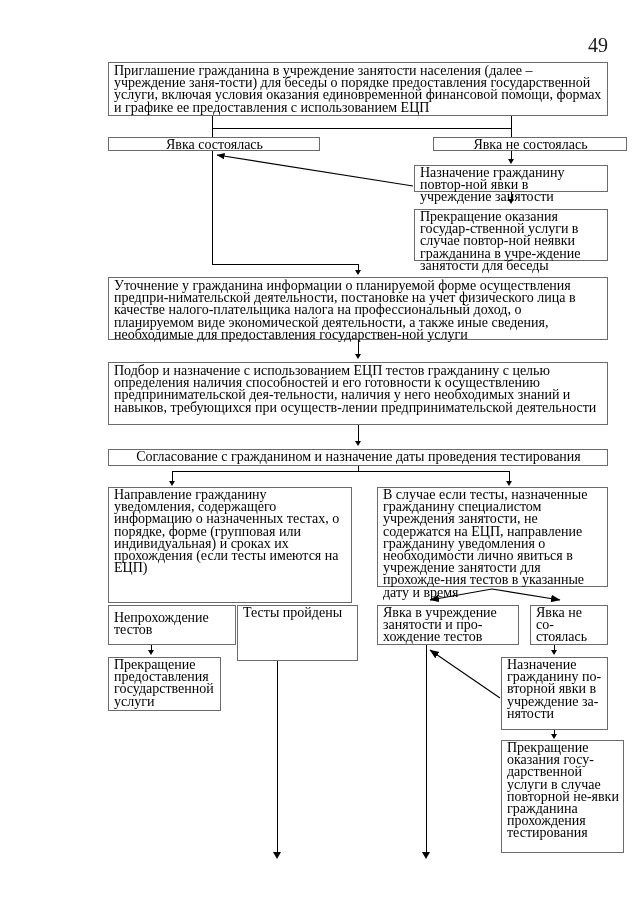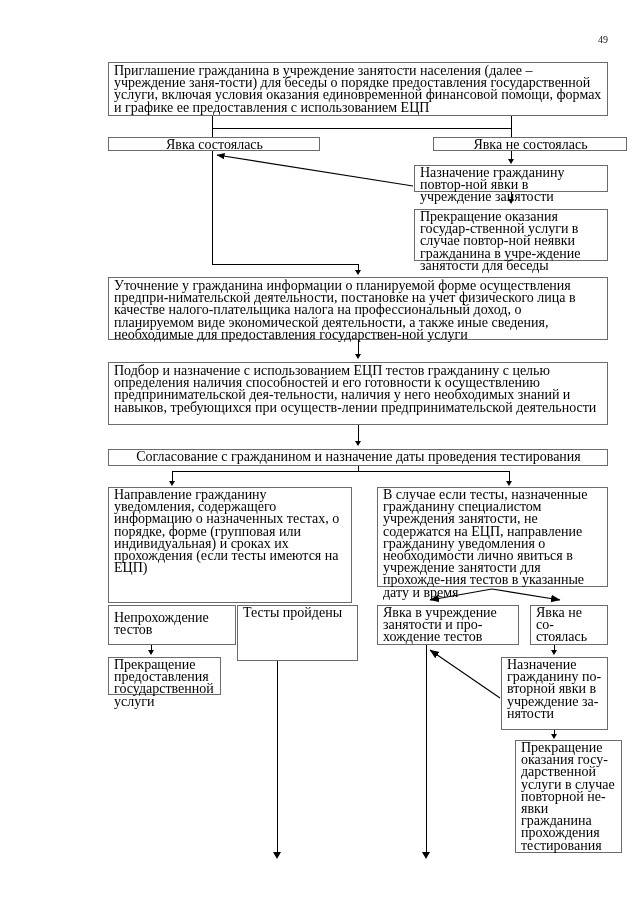--- a/index.html
+++ b/index.html
@@ -17,21 +17,21 @@
     height: 904px;
     background: #ffffff;
     overflow: hidden;
   }
   .page-number {
     position: absolute;
     top: 34px;
     left: 0;
     width: 608px;
     text-align: right;
-    font-size: 10px;
+    font-size: 20px;
     color: #1a1a1a;
   }
   .node {
     position: absolute;
     box-sizing: border-box;
     border: 1px solid #6b6b6b;
     background: #ffffff;
     color: #000000;
     font-size: 14px;
     line-height: 12.2px;
@@ -176,29 +176,29 @@
   </div>
 
   <div class="node left" style="left:377px; top:605px; width:142px; height:40px; padding-top:1px;">
     <span class="node-text">Явка в учреждение занятости и про-хождение тестов</span>
   </div>
 
   <div class="node left" style="left:530px; top:605px; width:78px; height:40px; padding-top:1px;">
     <span class="node-text">Явка не со-стоялась</span>
   </div>
 
-  <div class="node left" style="left:108px; top:657px; width:113px; height:38px; padding-top:1px;">
+  <div class="node left" style="left:108px; top:657px; width:113px; height:54px; padding-top:1px;">
     <span class="node-text">Прекращение предоставления государственной услуги</span>
   </div>
 
   <div class="node left" style="left:501px; top:657px; width:107px; height:73px; padding-top:1px;">
     <span class="node-text">Назначение гражданину по-вторной явки в учреждение за-нятости</span>
   </div>
 
-  <div class="node left" style="left:515px; top:740px; width:107px; height:113px; padding-top:1px;">
+  <div class="node left" style="left:501px; top:740px; width:123px; height:113px; padding-top:1px;">
     <span class="node-text">Прекращение оказания госу-дарственной услуги в случае повторной не-явки гражданина прохождения тестирования</span>
   </div>
 
   <div class="vline" style="left:151px; top:624px; height:0px;"></div>
 
   <div class="vline" style="left:151px; top:645px; height:7px;"></div>
   <div class="arrowhead thin" style="left:148px; top:650px;"></div>
 
   <div class="vline" style="left:554px; top:645px; height:7px;"></div>
   <div class="arrowhead thin" style="left:551px; top:650px;"></div>

